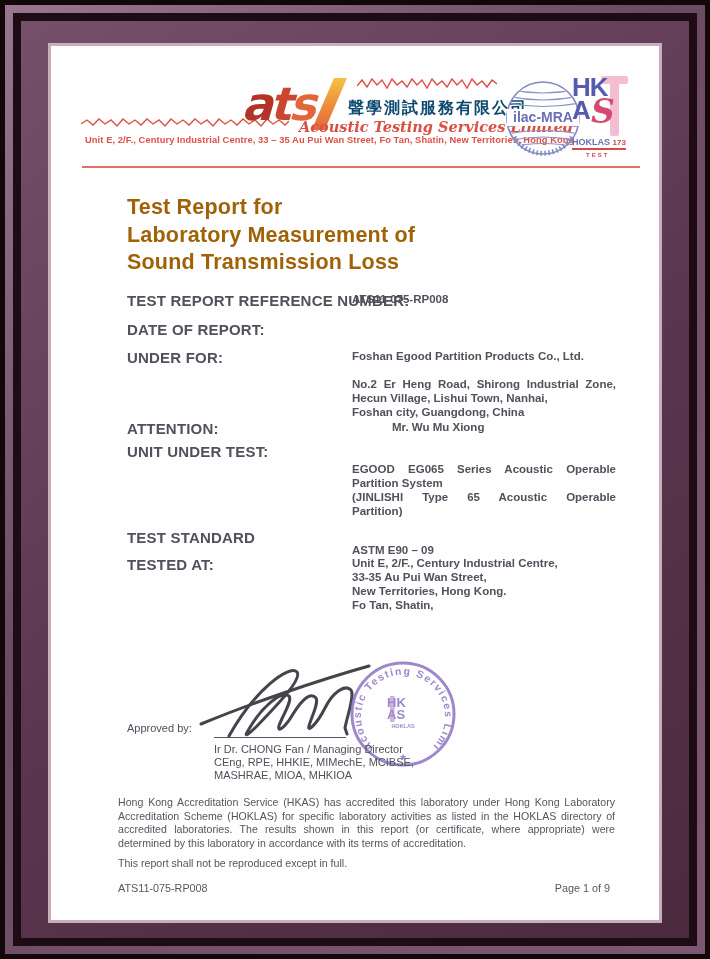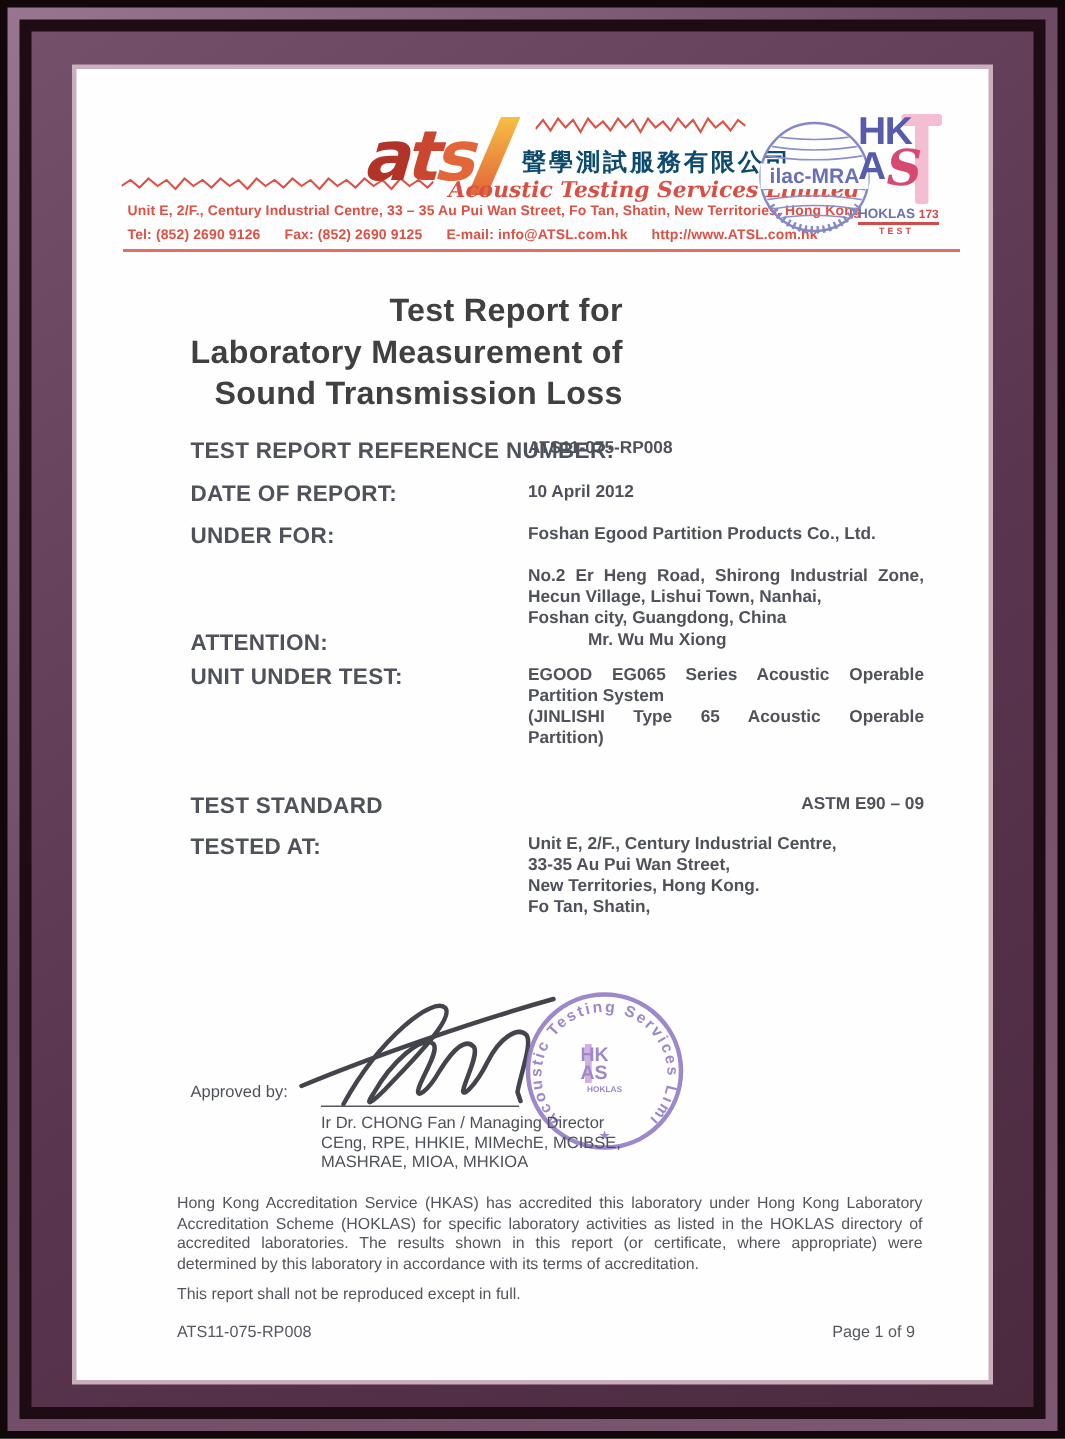--- a/index.html
+++ b/index.html
@@ -29,21 +29,21 @@
   .hkas{width:64px;height:96px;}
   .hkas .pinkV{position:absolute;left:38px;top:1px;width:9px;height:60px;background:#f3bed2;border-radius:2px;}
   .hkas .pinkH{position:absolute;left:29px;top:1px;width:27px;height:8px;background:#f3bed2;border-radius:2px;}
   .hkas .hk{position:absolute;left:0;top:0;font-weight:bold;font-size:26px;line-height:24px;color:#565cab;letter-spacing:-1px;}
   .hkas .aa{position:absolute;left:0;top:23px;font-weight:bold;font-size:26px;line-height:24px;color:#565cab;}
   .hkas .ss{position:absolute;left:19px;top:17px;font-style:italic;font-weight:bold;font-size:33px;color:#d64a72;font-family:"DejaVu Serif",serif;}
   .hkas .hoklas{position:absolute;left:0;top:62px;font-weight:bold;font-size:9px;color:#6b6fb3;border-bottom:2px solid #d24a4a;padding-bottom:1px;white-space:nowrap;}
   .hkas .num{color:#d24a4a;font-size:8px;}
   .hkas .test{position:absolute;left:14px;top:77px;font-size:6px;letter-spacing:2px;color:#d24a4a;font-weight:bold;}
   
-  .title{font-weight:bold;font-size:21.5px;line-height:27.5px;color:#404040;letter-spacing:0.2px;text-align:right;}
+  .title{font-weight:bold;font-size:21.5px;line-height:27.5px;color:#a16207;letter-spacing:0.2px;}
   .lbl{font-weight:bold;font-size:15px;color:#4f525a;letter-spacing:0.2px;}
   .val{font-weight:bold;font-size:11.5px;color:#4f525a;line-height:14px;width:264px;}
   .jline{text-align:justify;text-align-last:justify;}
   
   .small-txt{font-size:11px;color:#4e515a;line-height:13px;}
   .sig-line{border-top:1.5px solid #55575f;}
   .stamp{opacity:0.88;}
   
   .disclaimer{font-size:10.6px;line-height:13.6px;color:#54565d;text-align:justify;width:497px;}
   .note{font-size:10.6px;color:#54565d;}
@@ -72,26 +72,20 @@
       <span class="logo-slash"></span>
     </div>
 
     <svg class="abs" style="left:306px;top:30px;" width="140" height="16">
       <polyline points="0,10 5,4 10,11 15,3 20,9 25,4 30,12 35,3 40,9 45,5 50,11 55,3 60,9 65,4 70,12 75,3 80,9 85,5 90,11 95,3 100,9 105,4 110,12 115,3 120,9 125,5 130,11 135,4 140,8" fill="none" stroke="#dd5044" stroke-width="1.4"></polyline>
     </svg>
 
     <div class="abs zh" style="left:297px;top:52px;">聲學測試服務有限公司</div>
     <div class="abs en-script" style="left:248px;top:72px;">Acoustic Testing Services Limited</div>
     <div class="abs red-small" style="left:34px;top:89px;">Unit E, 2/F., Century Industrial Centre, 33 – 35 Au Pui Wan Street, Fo Tan, Shatin, New Territories, Hong Kong</div>
-    <div class="abs red-small contact" style="left:34px;top:105px;">
-      <span>Tel: (852) 2690 9126</span>
-      <span>Fax: (852) 2690 9125</span>
-      <span>E-mail: info@ATSL.com.hk</span>
-      <span>http://www.ATSL.com.hk</span>
-    </div>
     <div class="abs rule" style="left:31px;top:120px;width:558px;"></div>
 
     <svg class="abs" style="left:453px;top:33px;" width="78" height="78" viewBox="0 0 78 78">
       <defs>
           <clipPath id="ilacClip">
             <circle cx="39" cy="39" r="35"></circle>
           </clipPath>
         </defs>
       <circle cx="39" cy="39" r="36" fill="none" stroke="#8388c6" stroke-width="1.6"></circle>
       <g clip-path="url(#ilacClip)" stroke="#8b90c8" stroke-width="1.1" fill="none">
@@ -125,43 +119,42 @@
     <div class="abs title" style="left:76px;top:148px;">
       <div>Test Report for</div>
       <div>Laboratory Measurement of</div>
       <div>Sound Transmission Loss</div>
     </div>
 
     <div class="abs lbl" style="left:76px;top:246px;">TEST REPORT REFERENCE NUMBER:</div>
     <div class="abs val" style="left:301px;top:246px;">ATS11-075-RP008</div>
 
     <div class="abs lbl" style="left:76px;top:275px;">DATE OF REPORT:</div>
-    <div class="abs val" style="left:301px;top:275px;">10 April 2012</div>
 
     <div class="abs lbl" style="left:76px;top:303px;">UNDER FOR:</div>
     <div class="abs val" style="left:301px;top:303px;">Foshan Egood Partition Products Co., Ltd.</div>
     <div class="abs val" style="left:301px;top:331px;">
       <div class="jline">No.2 Er Heng Road, Shirong Industrial Zone,</div>
       <div>Hecun Village, Lishui Town, Nanhai,</div>
       <div>Foshan city, Guangdong, China</div>
     </div>
 
     <div class="abs lbl" style="left:76px;top:374px;">ATTENTION:</div>
     <div class="abs val" style="left:301px;top:374px;padding-left:40px;">Mr. Wu Mu Xiong</div>
 
     <div class="abs lbl" style="left:76px;top:397px;">UNIT UNDER TEST:</div>
-    <div class="abs val" style="left:301px;top:397px;">
+    <div class="abs val" style="left:301px;top:416px;">
       <div class="jline">EGOOD EG065 Series Acoustic Operable</div>
       <div>Partition System</div>
       <div class="jline">(JINLISHI Type 65 Acoustic Operable</div>
       <div>Partition)</div>
     </div>
 
     <div class="abs lbl" style="left:76px;top:483px;">TEST STANDARD</div>
-    <div class="abs val" style="left:301px;top:483px;text-align:right;">ASTM E90 – 09</div>
+    <div class="abs val" style="left:301px;top:497px;">ASTM E90 – 09</div>
 
     <div class="abs lbl" style="left:76px;top:510px;">TESTED AT:</div>
     <div class="abs val" style="left:301px;top:510px;">
       <div>Unit E, 2/F., Century Industrial Centre,</div>
       <div>33-35 Au Pui Wan Street,</div>
       <div>New Territories, Hong Kong.</div>
       <div>Fo Tan, Shatin,</div>
     </div>
 
     <div class="abs small-txt" style="left:76px;top:676px;">Approved by:</div>

